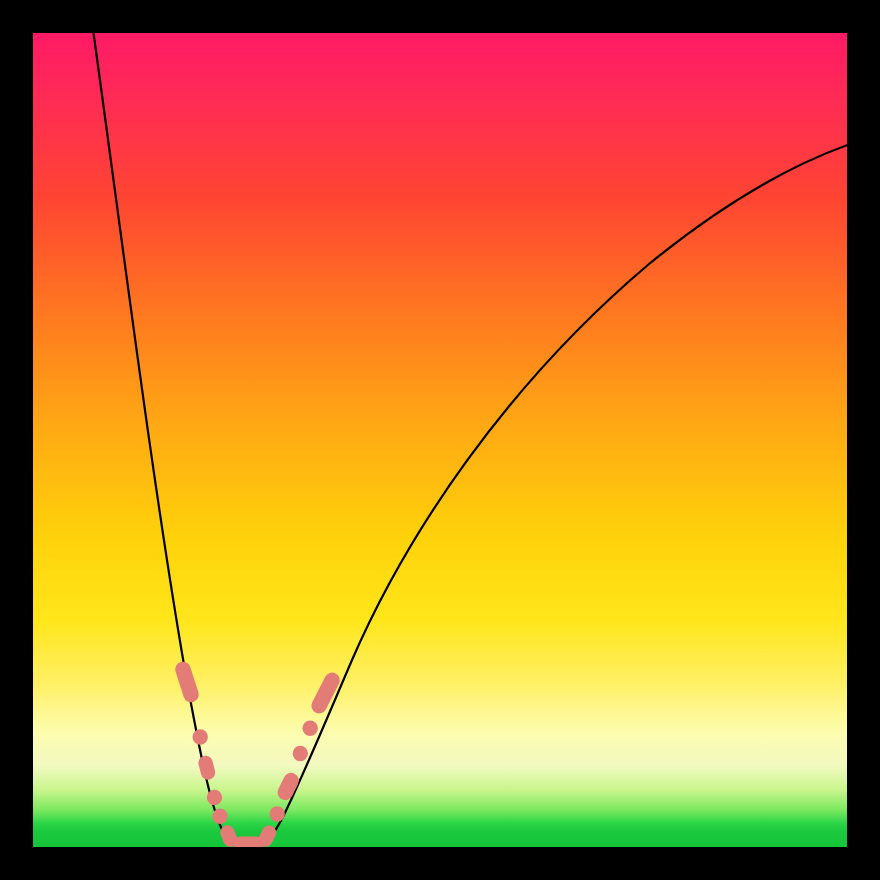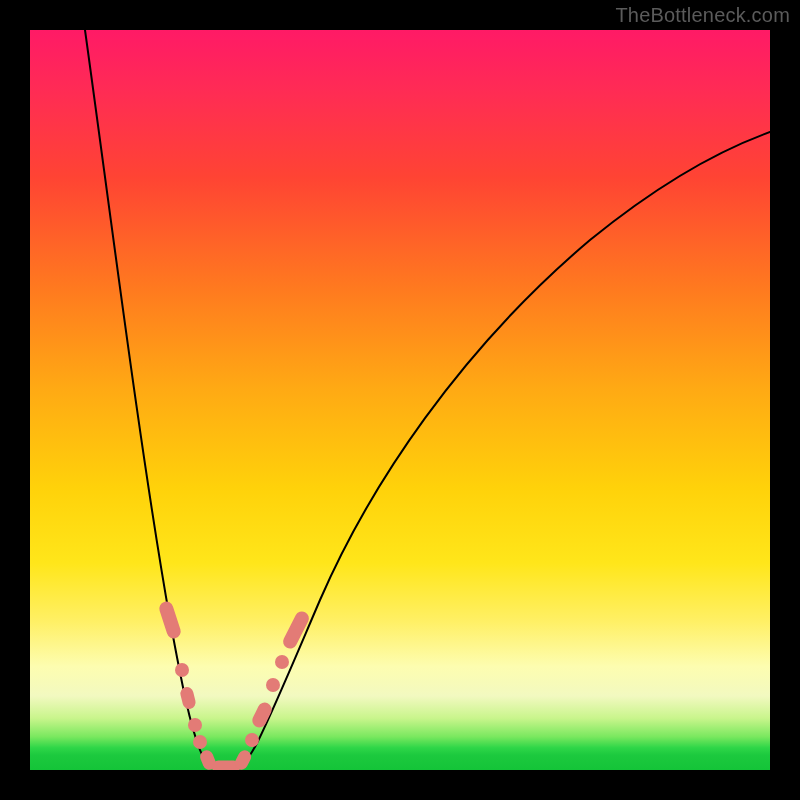--- a/index.html
+++ b/index.html
@@ -59,21 +59,20 @@
     font-size: 20px;
     font-weight: 500;
     letter-spacing: 0.2px;
     user-select: none;
   }
 </style>
 </head>
 <body>
 
 <div class="frame">
-  <div class="watermark">TheBottleneck.com</div>
 
   <div class="plot-area">
     <div class="gradient-bg"></div>
 
     <svg class="svg-layer" viewBox="0 0 740 740" preserveAspectRatio="none">
       <g id="curve-group" fill="none" stroke="#000" stroke-width="2" stroke-linecap="round">
           <path d="M 55 0 C 80 180, 110 420, 140 590 C 152 655, 160 695, 170 720 C 174 730, 178 735, 183 737"></path>
           <path d="M 208 737 C 214 735, 219 728, 226 715 C 240 688, 260 640, 290 570 C 340 455, 430 320, 560 210 C 630 153, 690 120, 740 102"></path>
         </g>
       <g id="marker-group">

